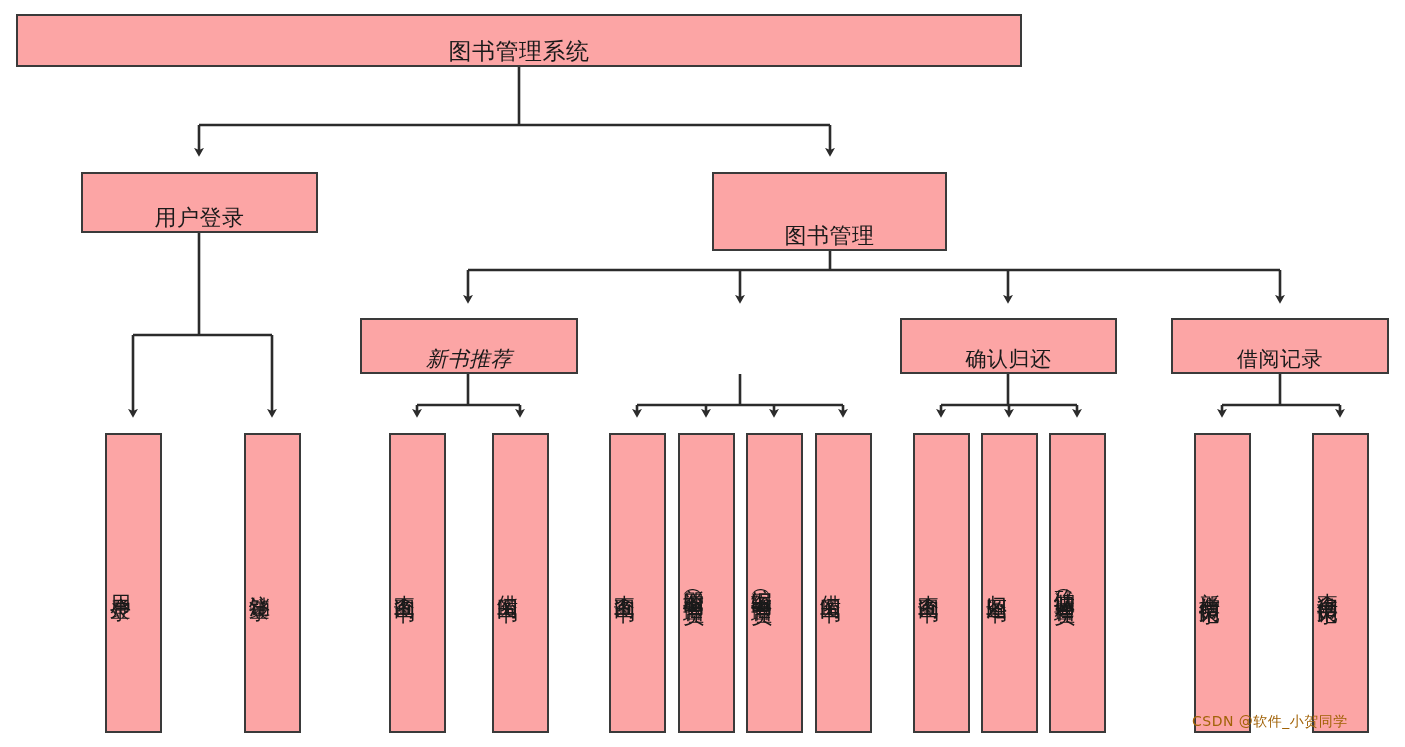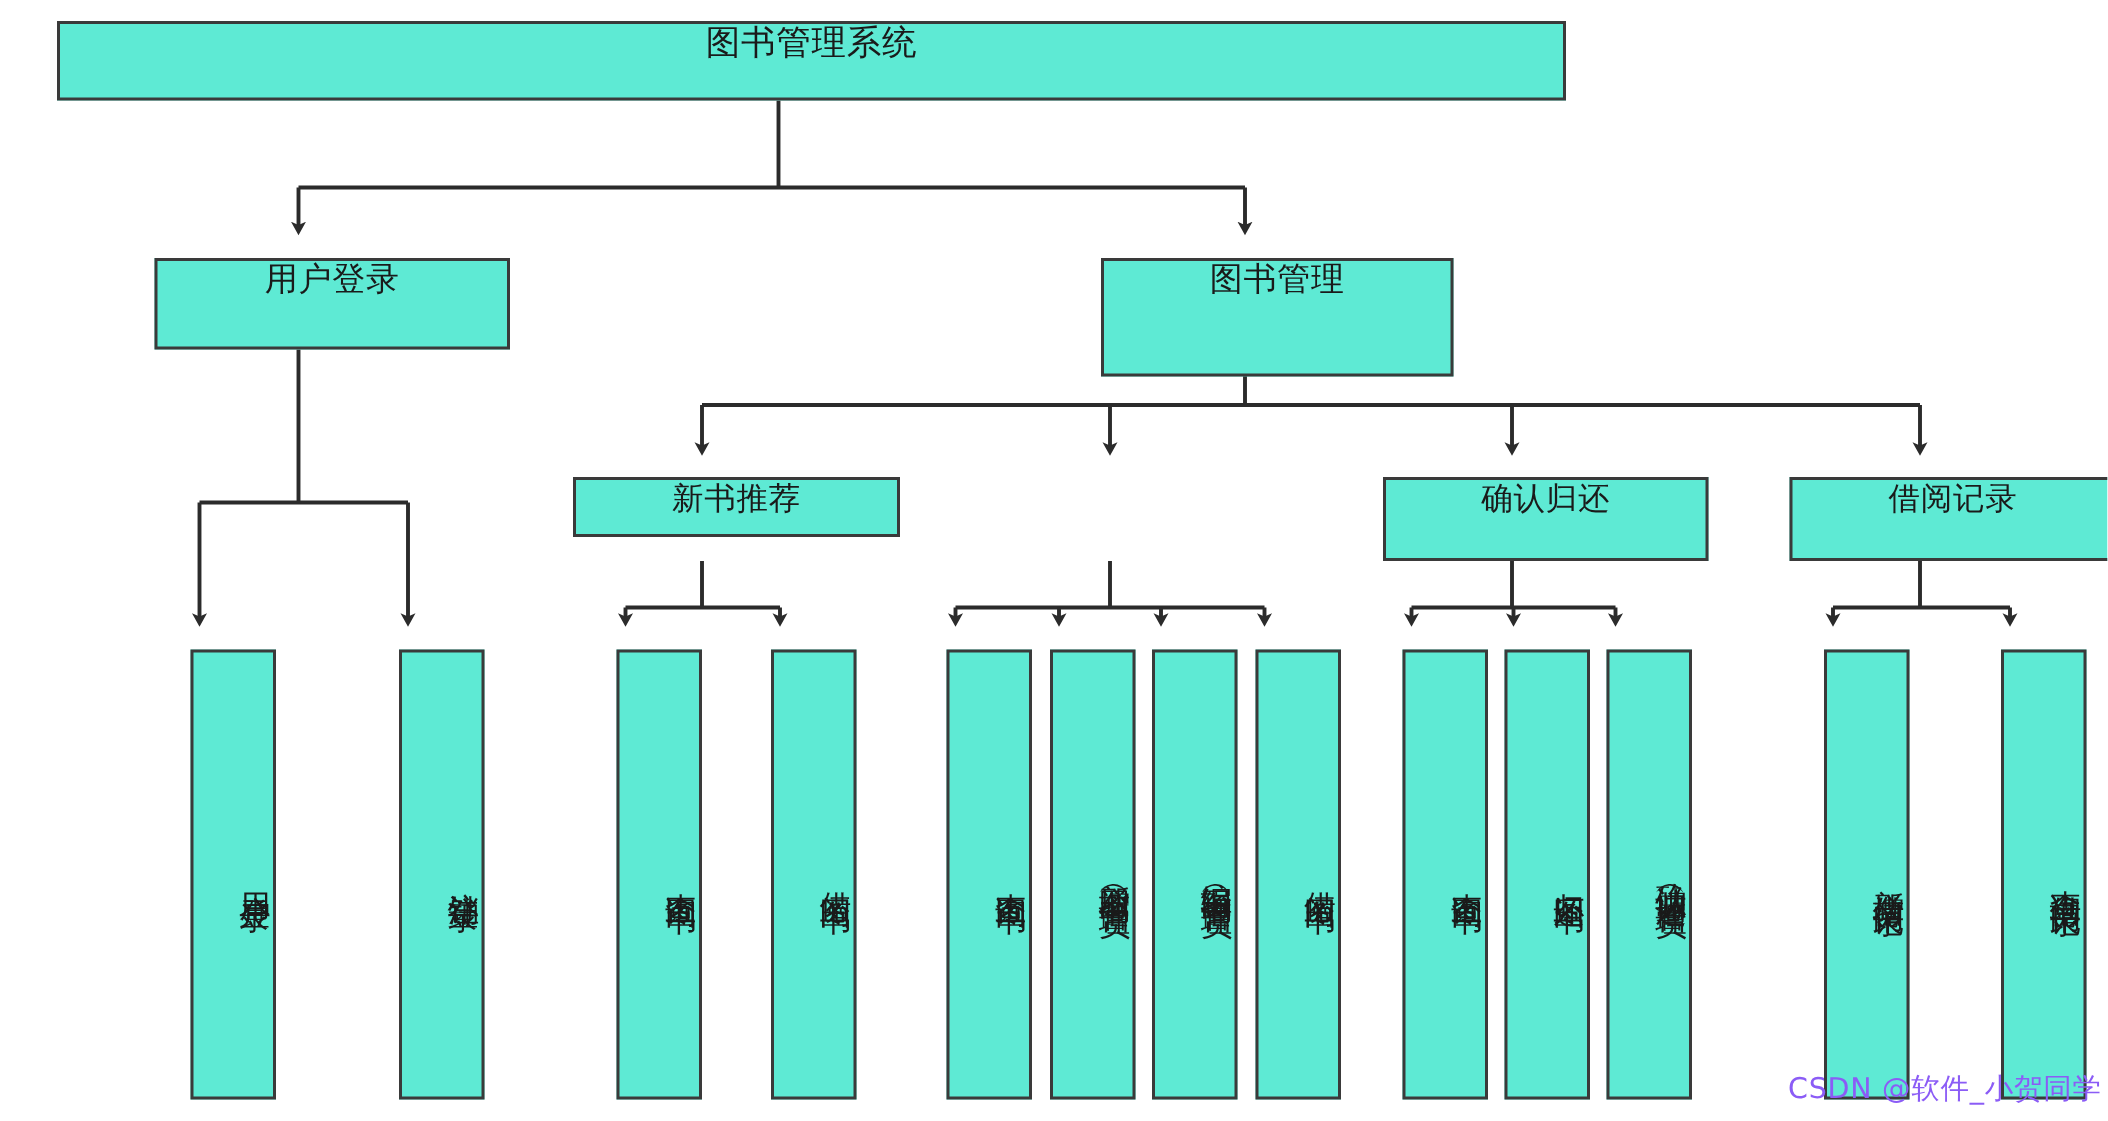--- a/index.html
+++ b/index.html
@@ -22,28 +22,27 @@
     left: 0;
     top: 0;
     width: 1405px;
     height: 747px;
     pointer-events: none;
   }
   .node {
     position: absolute;
     box-sizing: border-box;
     border: 2.5px solid #3a3a3a;
-    background: #5eead4;
+    background: #fca5a5;
     display: flex;
-    align-items: flex-start;
+    align-items: flex-end;
     justify-content: center;
     text-align: center;
     color: #1a1a1a;
     z-index: 2;
-    margin-left: 22px;
   }
   .node-label {
     display: block;
     line-height: 1.18;
     letter-spacing: 0.5px;
   }
   .level-root .node-label { font-size: 23px; }
   .level-2 .node-label { font-size: 22px; }
   .level-3 .node-label { font-size: 21px; }
 
@@ -53,22 +52,22 @@
   }
   .leaf .node-label {
     writing-mode: vertical-rl;
     text-orientation: upright;
     font-size: 21px;
     line-height: 1.22;
     letter-spacing: 2.5px;
   }
   .watermark {
     position: absolute;
-    color: #8b5cf6;
-    font-size: 19px;
+    color: #a16207;
+    font-size: 14px;
     white-space: nowrap;
     z-index: 5;
     letter-spacing: 0.5px;
   }
 </style>
 </head>
 <body>
 
 <div id="canvas">
 
@@ -126,21 +125,21 @@
     <span class="node-label">图书管理系统</span>
   </div>
 
   <div class="node level-2" style="left:81px; top:172px; width:237px; height:61px;">
     <span class="node-label">用户登录</span>
   </div>
   <div class="node level-2" style="left:712px; top:172px; width:235px; height:79px;">
     <span class="node-label">图书管理</span>
   </div>
 
-  <div class="node level-3" style="left:360px; top:318px; width:218px; height:40px;">
+  <div class="node level-3" style="left:360px; top:318px; width:218px; height:56px;font-style:italic;">
     <span class="node-label">新书推荐</span>
   </div>
   <div class="node level-3" style="left:900px; top:318px; width:217px; height:56px;">
     <span class="node-label">确认归还</span>
   </div>
   <div class="node level-3" style="left:1171px; top:318px; width:218px; height:56px;">
     <span class="node-label">借阅记录</span>
   </div>
 
   <div class="node leaf" style="left:105px; top:433px; width:57px; height:300px;">

